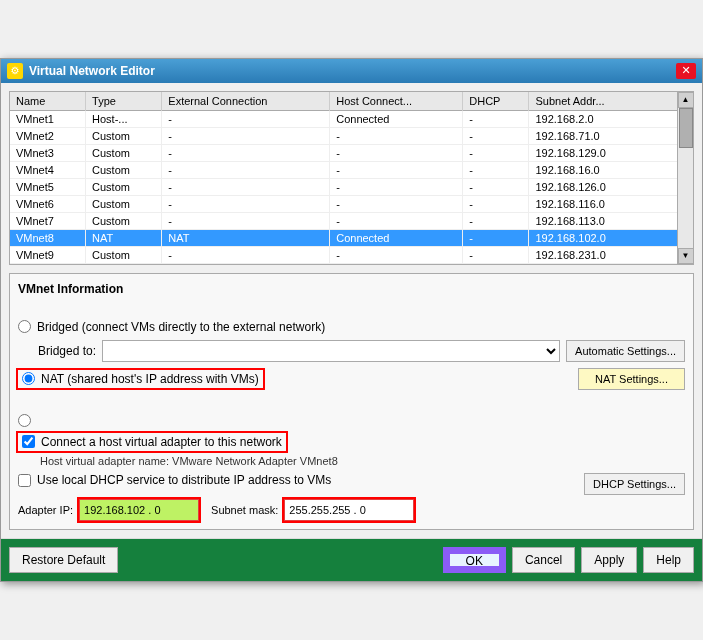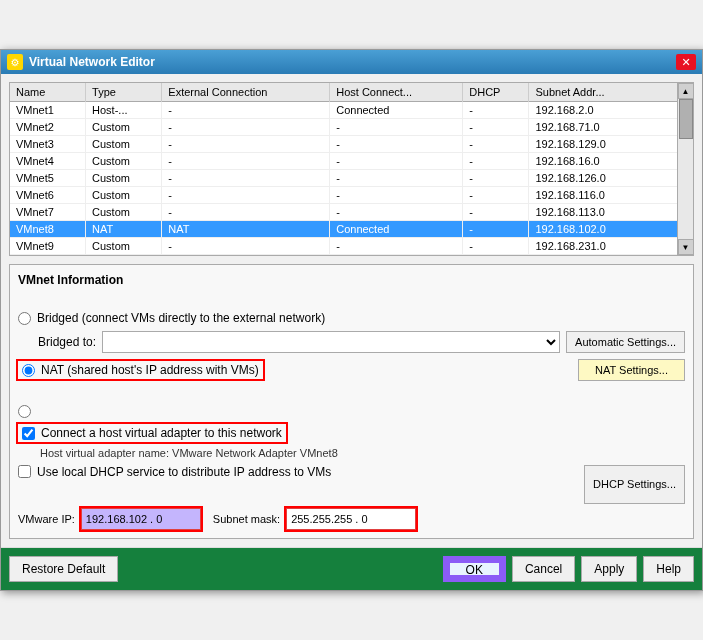--- a/index.html
+++ b/index.html
@@ -202,21 +202,21 @@
       margin-bottom: 6px;
     }
     .dhcp-row {
       display: flex;
       align-items: flex-start;
       justify-content: space-between;
       margin-bottom: 0;
       gap: 24px;
     }
     .dhcp-settings-btn {
-      height: 39px;
+      height: 22px;
       padding: 0 8px;
       font-size: 11px;
       background: #f0f0f0;
       border: 1px solid #aaa;
       cursor: pointer;
     }
     .subnet-row {
       display: flex;
       align-items: center;
       gap: 12px;
@@ -226,21 +226,21 @@
       display: flex;
       align-items: center;
       gap: 6px;
     }
     .subnet-label {
       font-size: 11px;
       white-space: nowrap;
     }
     .subnet-input {
       border: 1px solid #e04040;
-      background: #c4b5fd;
+      background: #bef264;
       padding: 2px 4px;
       font-size: 11px;
       width: 120px;
       height: 22px;
     }
     .mask-input {
       border: 1px solid #e04040;
       background: white;
       padding: 2px 4px;
       font-size: 11px;
@@ -469,21 +469,21 @@
       <div class="dhcp-row">
         <div class="checkbox-row">
           <input type="checkbox" style="">
           <label>Use local DHCP service to distribute IP address to VMs</label>
         </div>
         <button class="dhcp-settings-btn">DHCP Settings...</button>
       </div>
 
       <div class="subnet-row">
         <div class="subnet-field">
-          <span class="subnet-label">VMware IP:</span>
+          <span class="subnet-label">Adapter IP:</span>
           <input type="text" class="subnet-input red-outline" value="192.168.102 . 0" style="">
         </div>
         <div class="subnet-field">
           <span class="subnet-label">Subnet mask:</span>
           <input type="text" class="mask-input red-outline" value="255.255.255 . 0" style="">
         </div>
       </div>
     </div>
   </div>
 

